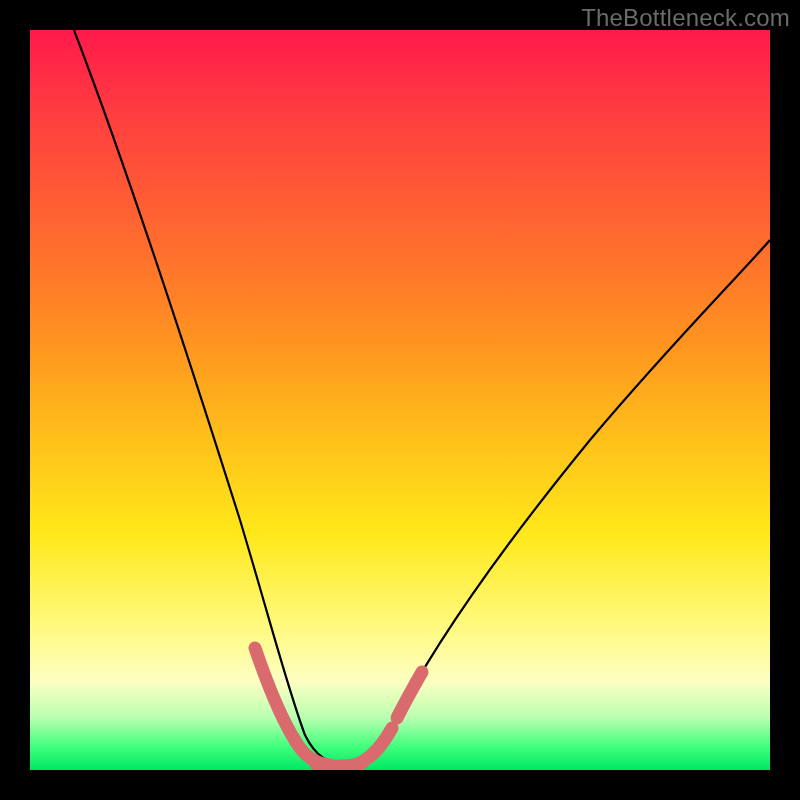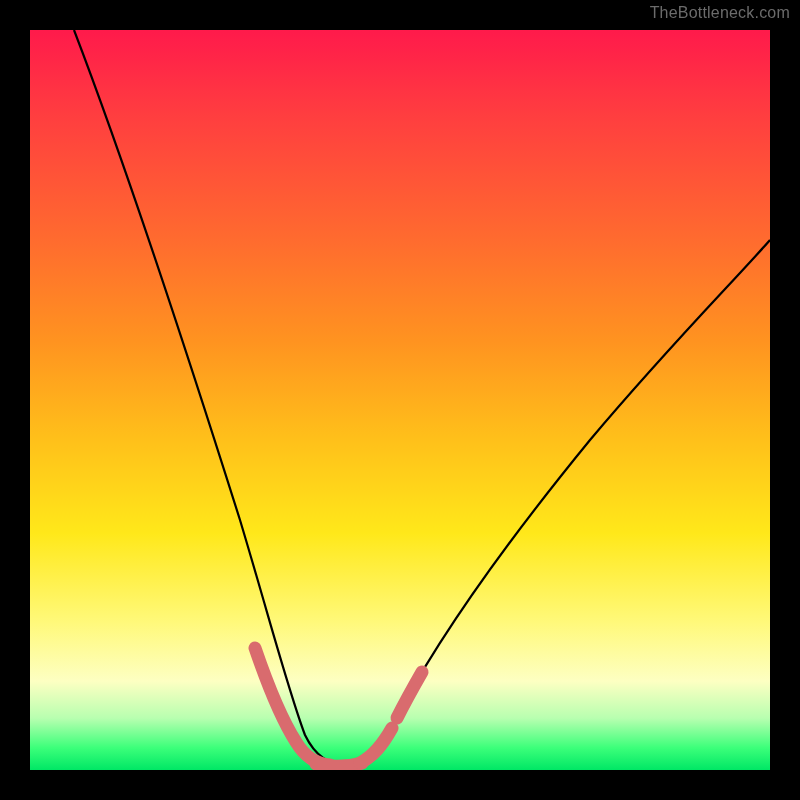--- a/index.html
+++ b/index.html
@@ -48,21 +48,21 @@
     position: absolute;
     inset: 0;
     width: 740px;
     height: 740px;
   }
   .watermark {
     position: absolute;
     top: 4px;
     right: 10px;
     color: #6b6b6b;
-    font-size: 16px;
+    font-size: 24px;
     font-weight: 500;
     letter-spacing: 0.2px;
   }
 </style>
 </head>
 <body>
 
 <div class="frame">
 
   <div class="watermark">TheBottleneck.com</div>

